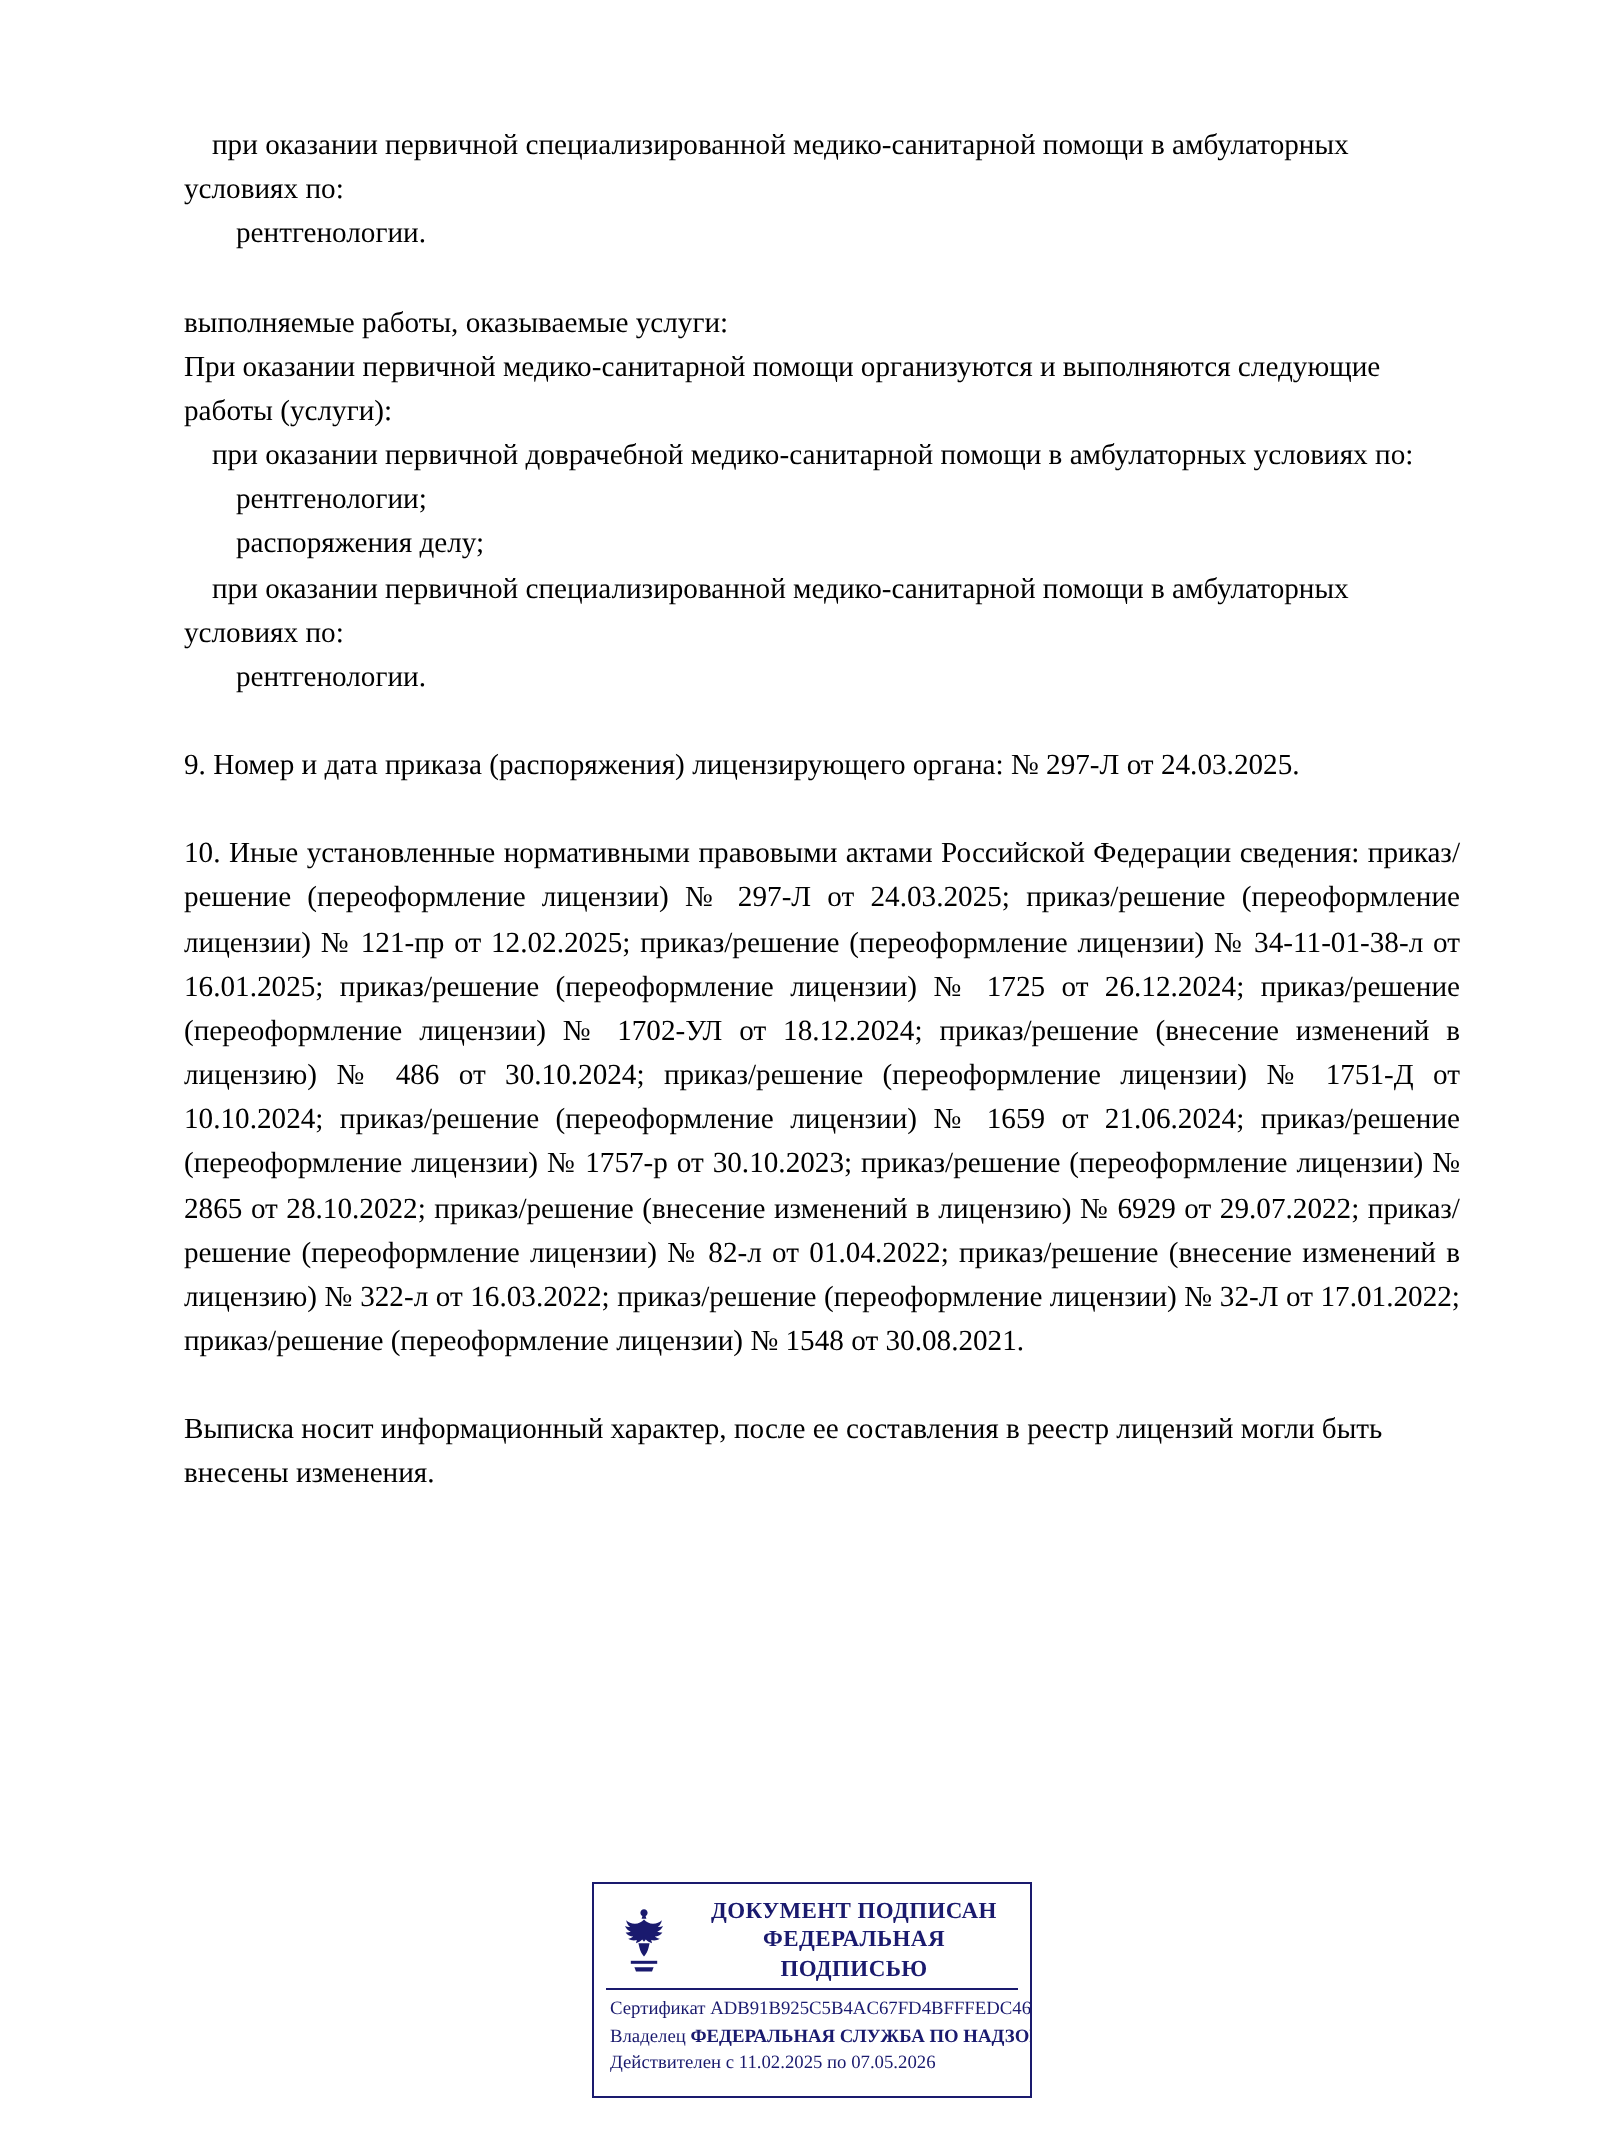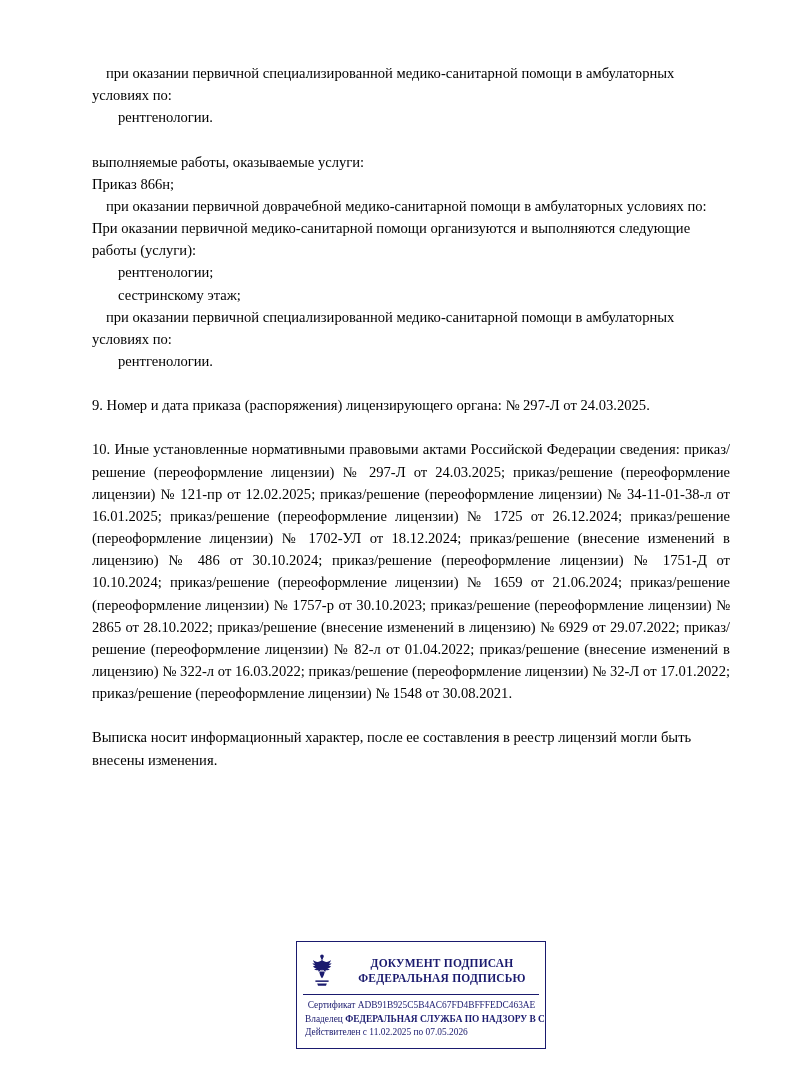--- a/index.html
+++ b/index.html
@@ -36,21 +36,21 @@
   .gap-lg { height: 22px; }
   .indent-1 { text-indent: 14px; }
   .indent-2 { padding-left: 26px; }
   .justify { text-align: justify; }
 
   
   .stamp {
     position: absolute;
     left: 296px;
     top: 941px;
-    width: 250px;
+    width: 220px;
     height: 108px;
     border: 1.5px solid #1a1a6e;
     box-sizing: border-box;
     background: #ffffff;
   }
   .stamp-top {
     display: flex;
     align-items: center;
     padding: 7px 6px 2px 8px;
     height: 52px;
@@ -100,25 +100,24 @@
 <div class="page">
 
   <div class="block">
 
     <p class="para indent-1">при оказании первичной специализированной медико-санитарной помощи в амбулаторных условиях по:</p>
     <p class="para indent-2">рентгенологии.</p>
 
     <div class="gap-lg"></div>
 
     <p class="para">выполняемые работы, оказываемые услуги:</p>
-    <p class="para">Приказ 866н;</p>
+    <p class="para">При оказании первичной медико-санитарной помощи организуются и выполняются следующие работы (услуги):</p>
     <p class="para indent-1">при оказании первичной доврачебной медико-санитарной помощи в амбулаторных условиях по:</p>
-    <p class="para">При оказании первичной медико-санитарной помощи организуются и выполняются следующие работы (услуги):</p>
     <p class="para indent-2">рентгенологии;</p>
-    <p class="para indent-2">сестринскому этаж;</p>
+    <p class="para indent-2">распоряжения делу;</p>
     <p class="para indent-1">при оказании первичной специализированной медико-санитарной помощи в амбулаторных условиях по:</p>
     <p class="para indent-2">рентгенологии.</p>
 
     <div class="gap-lg"></div>
 
     <p class="para">9. Номер и дата приказа (распоряжения) лицензирующего органа: № 297-Л от 24.03.2025.</p>
 
     <div class="gap-lg"></div>
 
     <p class="para justify">10. Иные установленные нормативными правовыми актами Российской Федерации сведения: приказ/решение (переоформление лицензии) № 297-Л от 24.03.2025; приказ/решение (переоформление лицензии) № 121-пр от 12.02.2025; приказ/решение (переоформление лицензии) № 34-11-01-38-л от 16.01.2025; приказ/решение (переоформление лицензии) № 1725 от 26.12.2024; приказ/решение (переоформление лицензии) № 1702-УЛ от 18.12.2024; приказ/решение (внесение изменений в лицензию) № 486 от 30.10.2024; приказ/решение (переоформление лицензии) № 1751-Д от 10.10.2024; приказ/решение (переоформление лицензии) № 1659 от 21.06.2024; приказ/решение (переоформление лицензии) № 1757-р от 30.10.2023; приказ/решение (переоформление лицензии) № 2865 от 28.10.2022; приказ/решение (внесение изменений в лицензию) № 6929 от 29.07.2022; приказ/решение (переоформление лицензии) № 82-л от 01.04.2022; приказ/решение (внесение изменений в лицензию) № 322-л от 16.03.2022; приказ/решение (переоформление лицензии) № 32-Л от 17.01.2022; приказ/решение (переоформление лицензии) № 1548 от 30.08.2021.</p>

